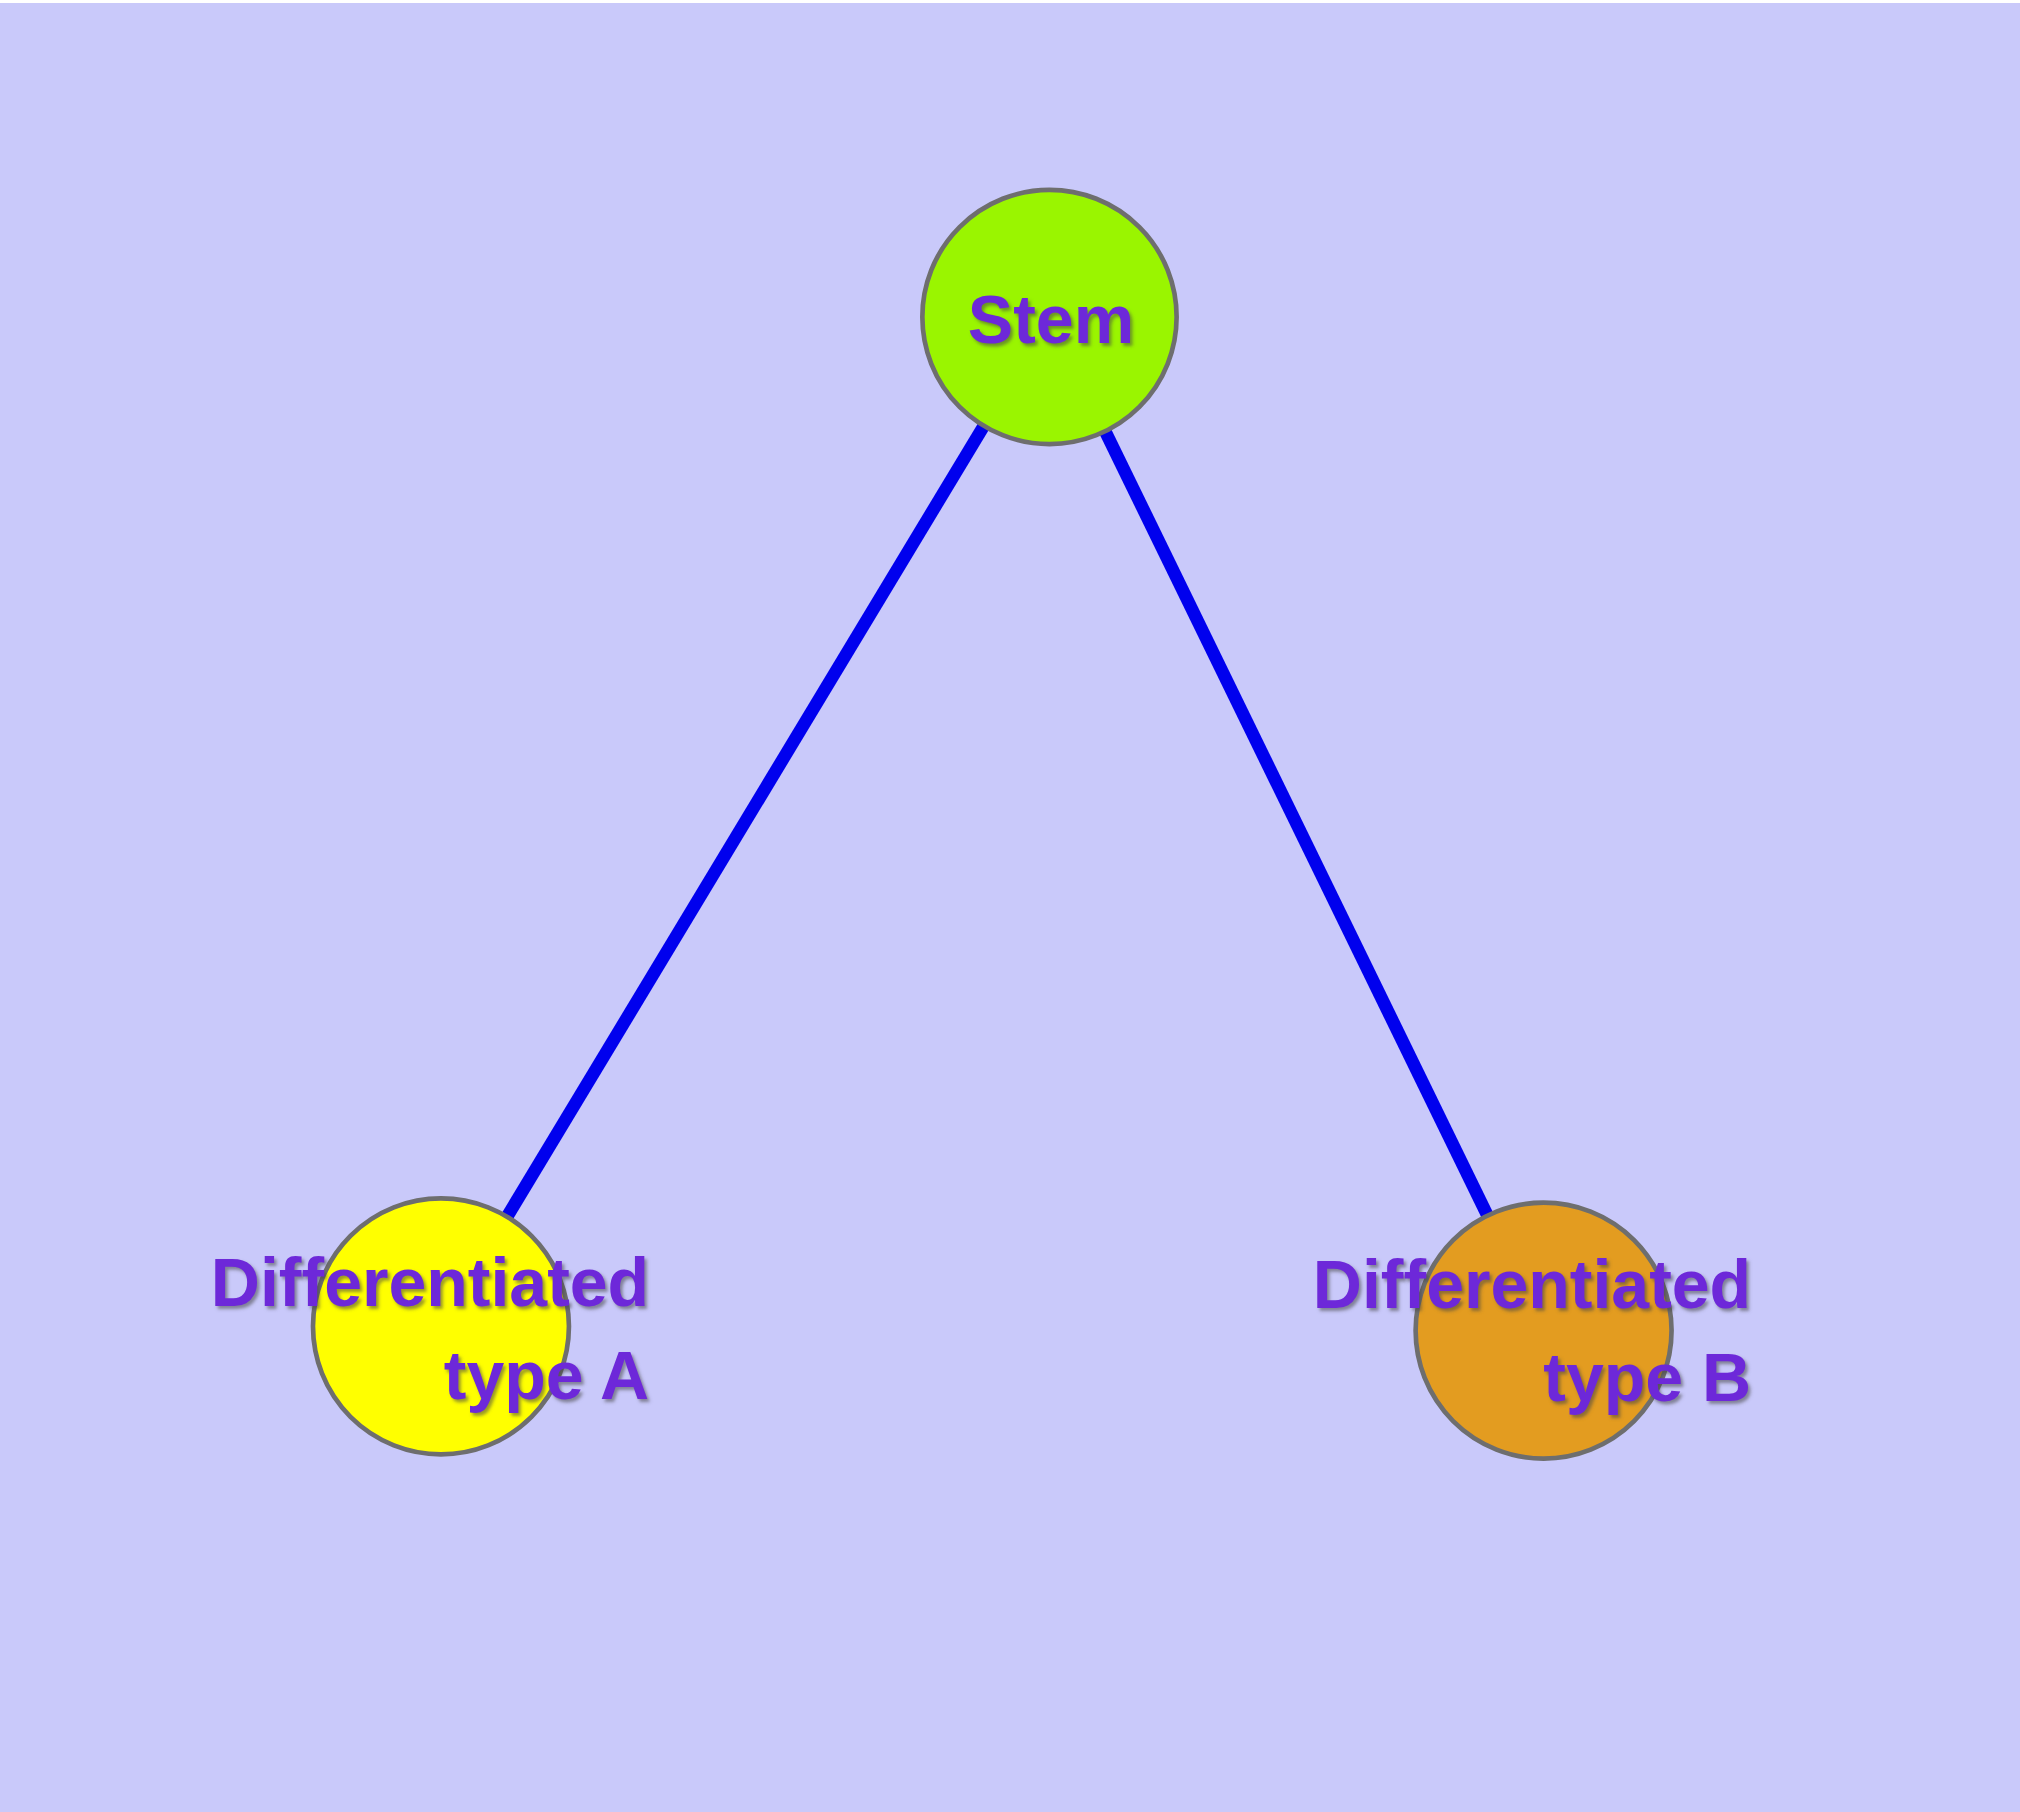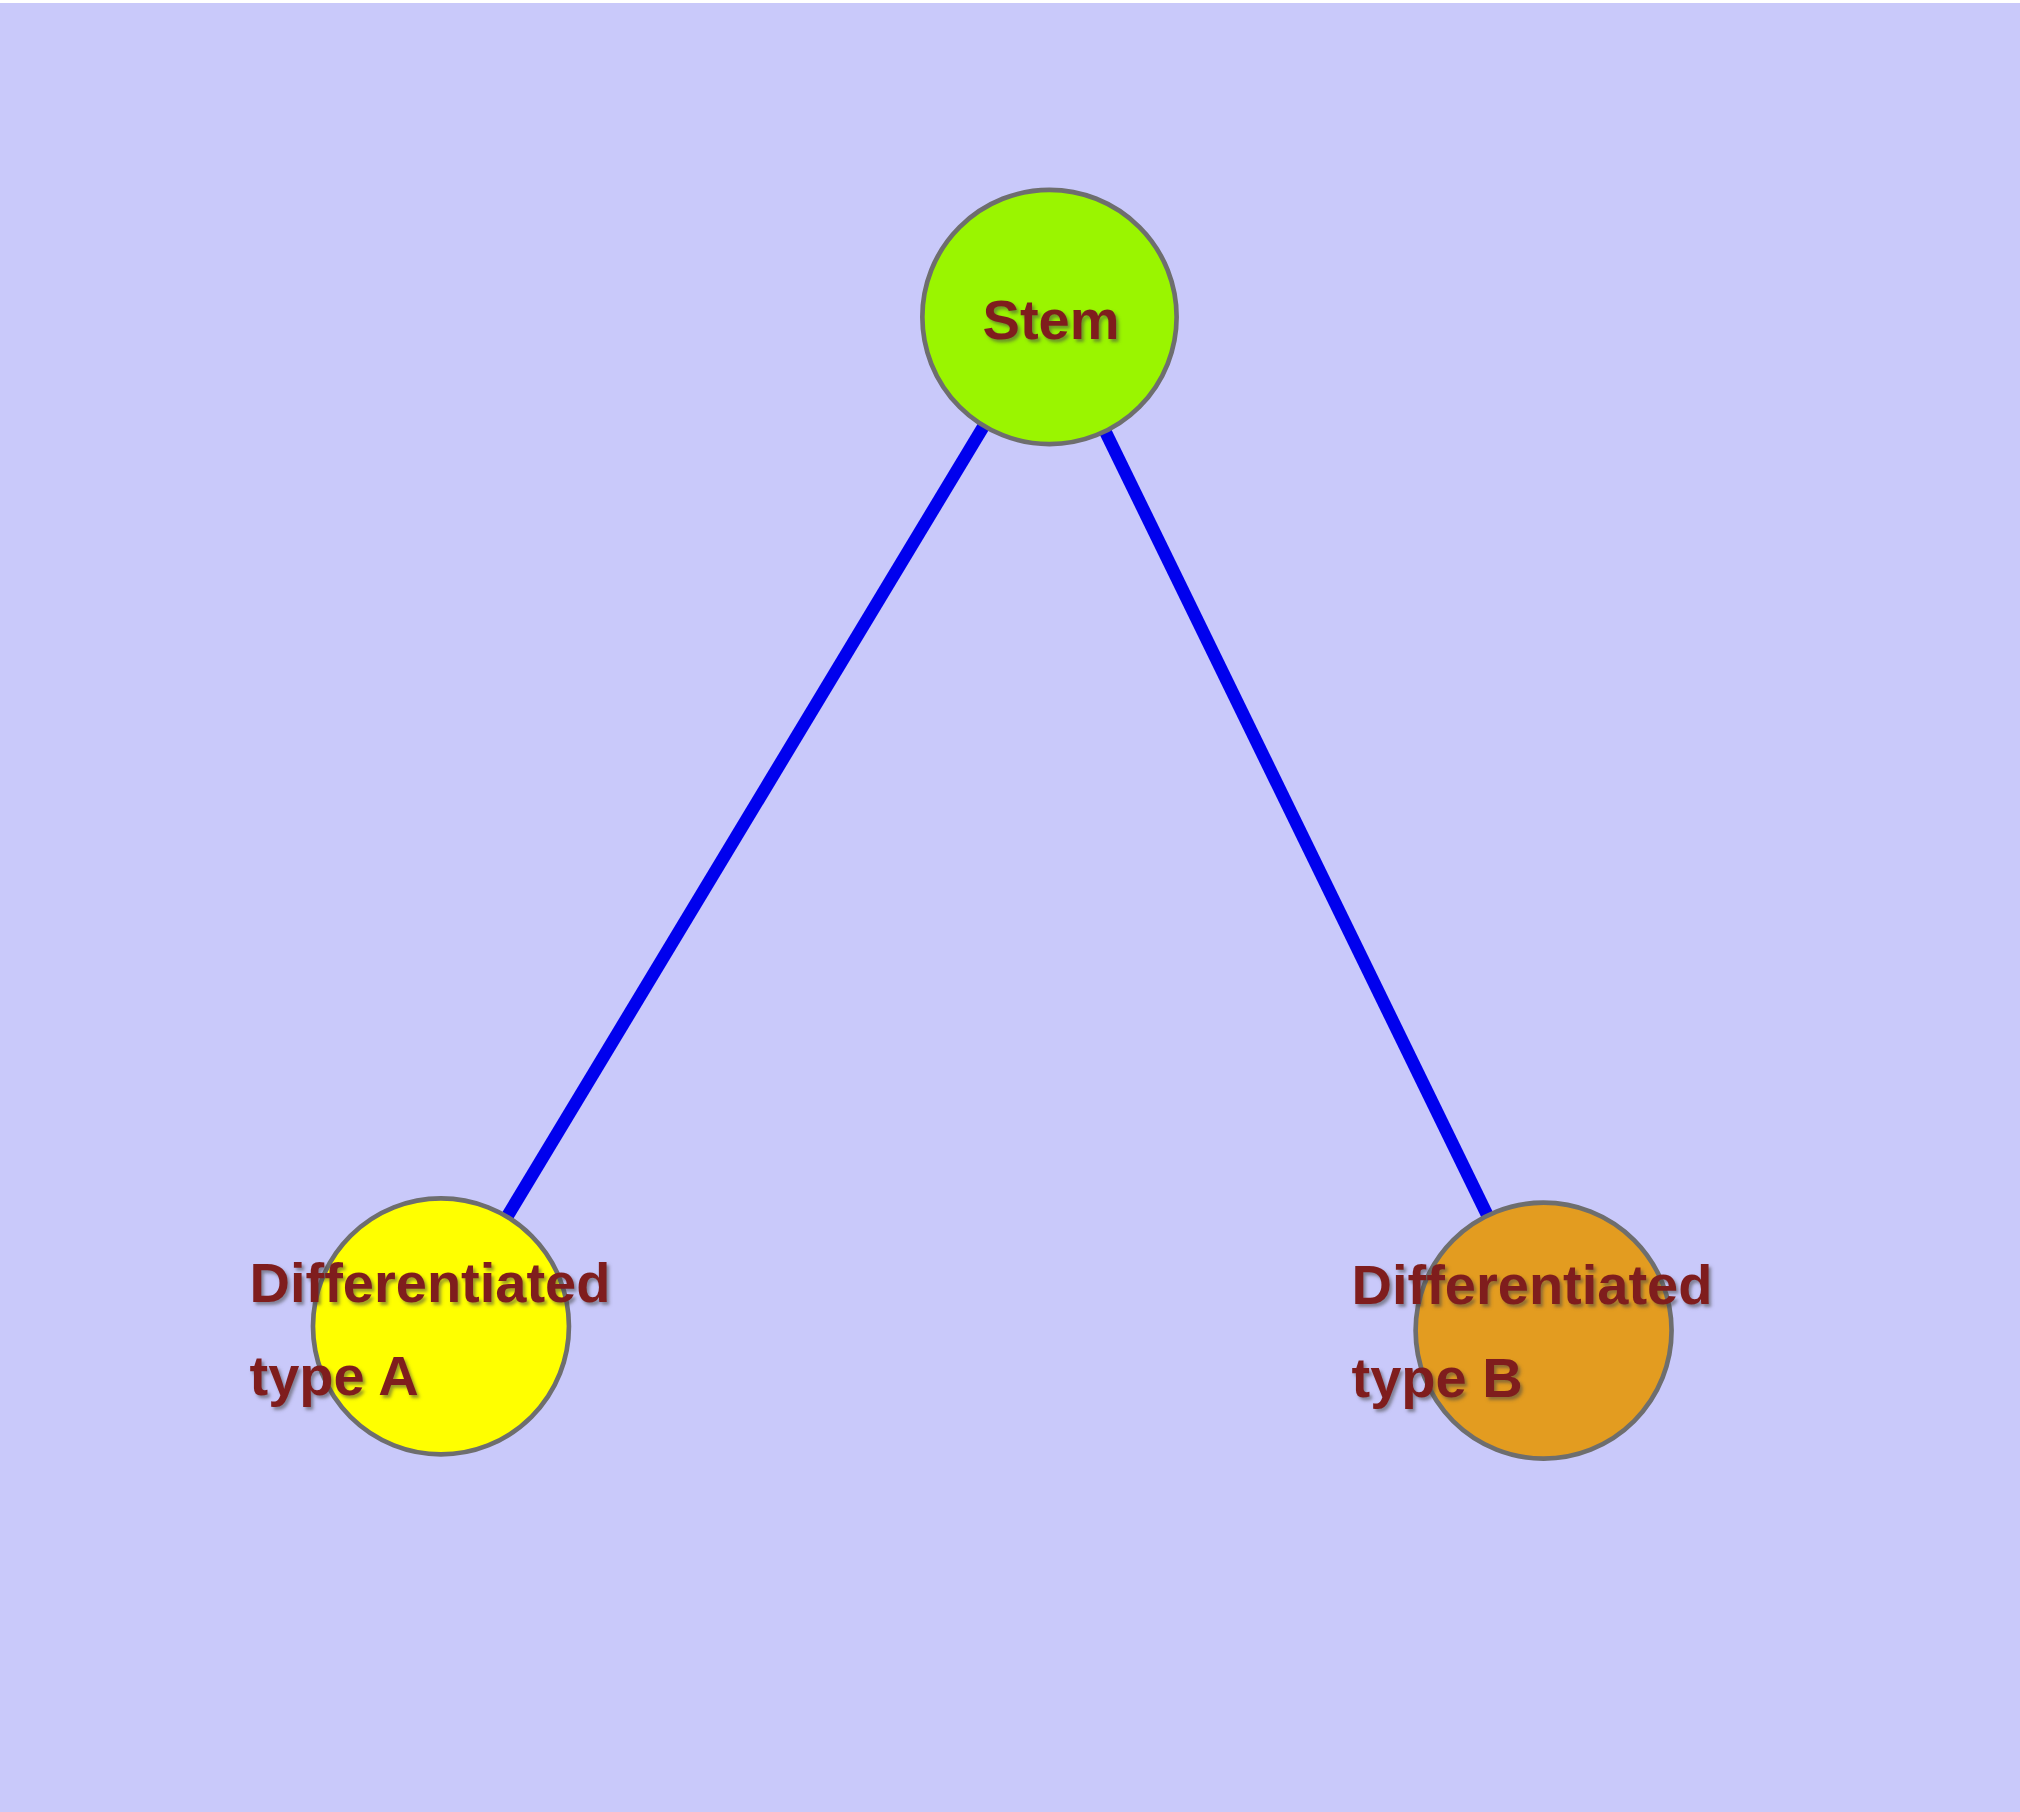--- a/index.html
+++ b/index.html
@@ -35,25 +35,25 @@
     stroke-width: 15;
     fill: none;
   }
   svg.graph circle {
     stroke: #6E6E6E;
     stroke-width: 5.5;
   }
   .node-label {
     position: absolute;
     transform: translate(-50%, -50%);
-    color: #7f1d1d;
+    color: #6d28d9;
     font-weight: bold;
-    font-size: 56px;
+    font-size: 68px;
     line-height: 93px;
-    text-align: left;
+    text-align: right;
     white-space: pre-line;
     letter-spacing: 0px;
     text-shadow: 2.5px 3.4px 3.4px rgba(70,70,70,0.55);
     pointer-events: none;
   }
   .label-stem   { left: 1051px; top: 319px; }
   .label-type-a { left: 430px;  top: 1329px; }
   .label-type-b { left: 1532px; top: 1331px; }
 </style>
 </head>

